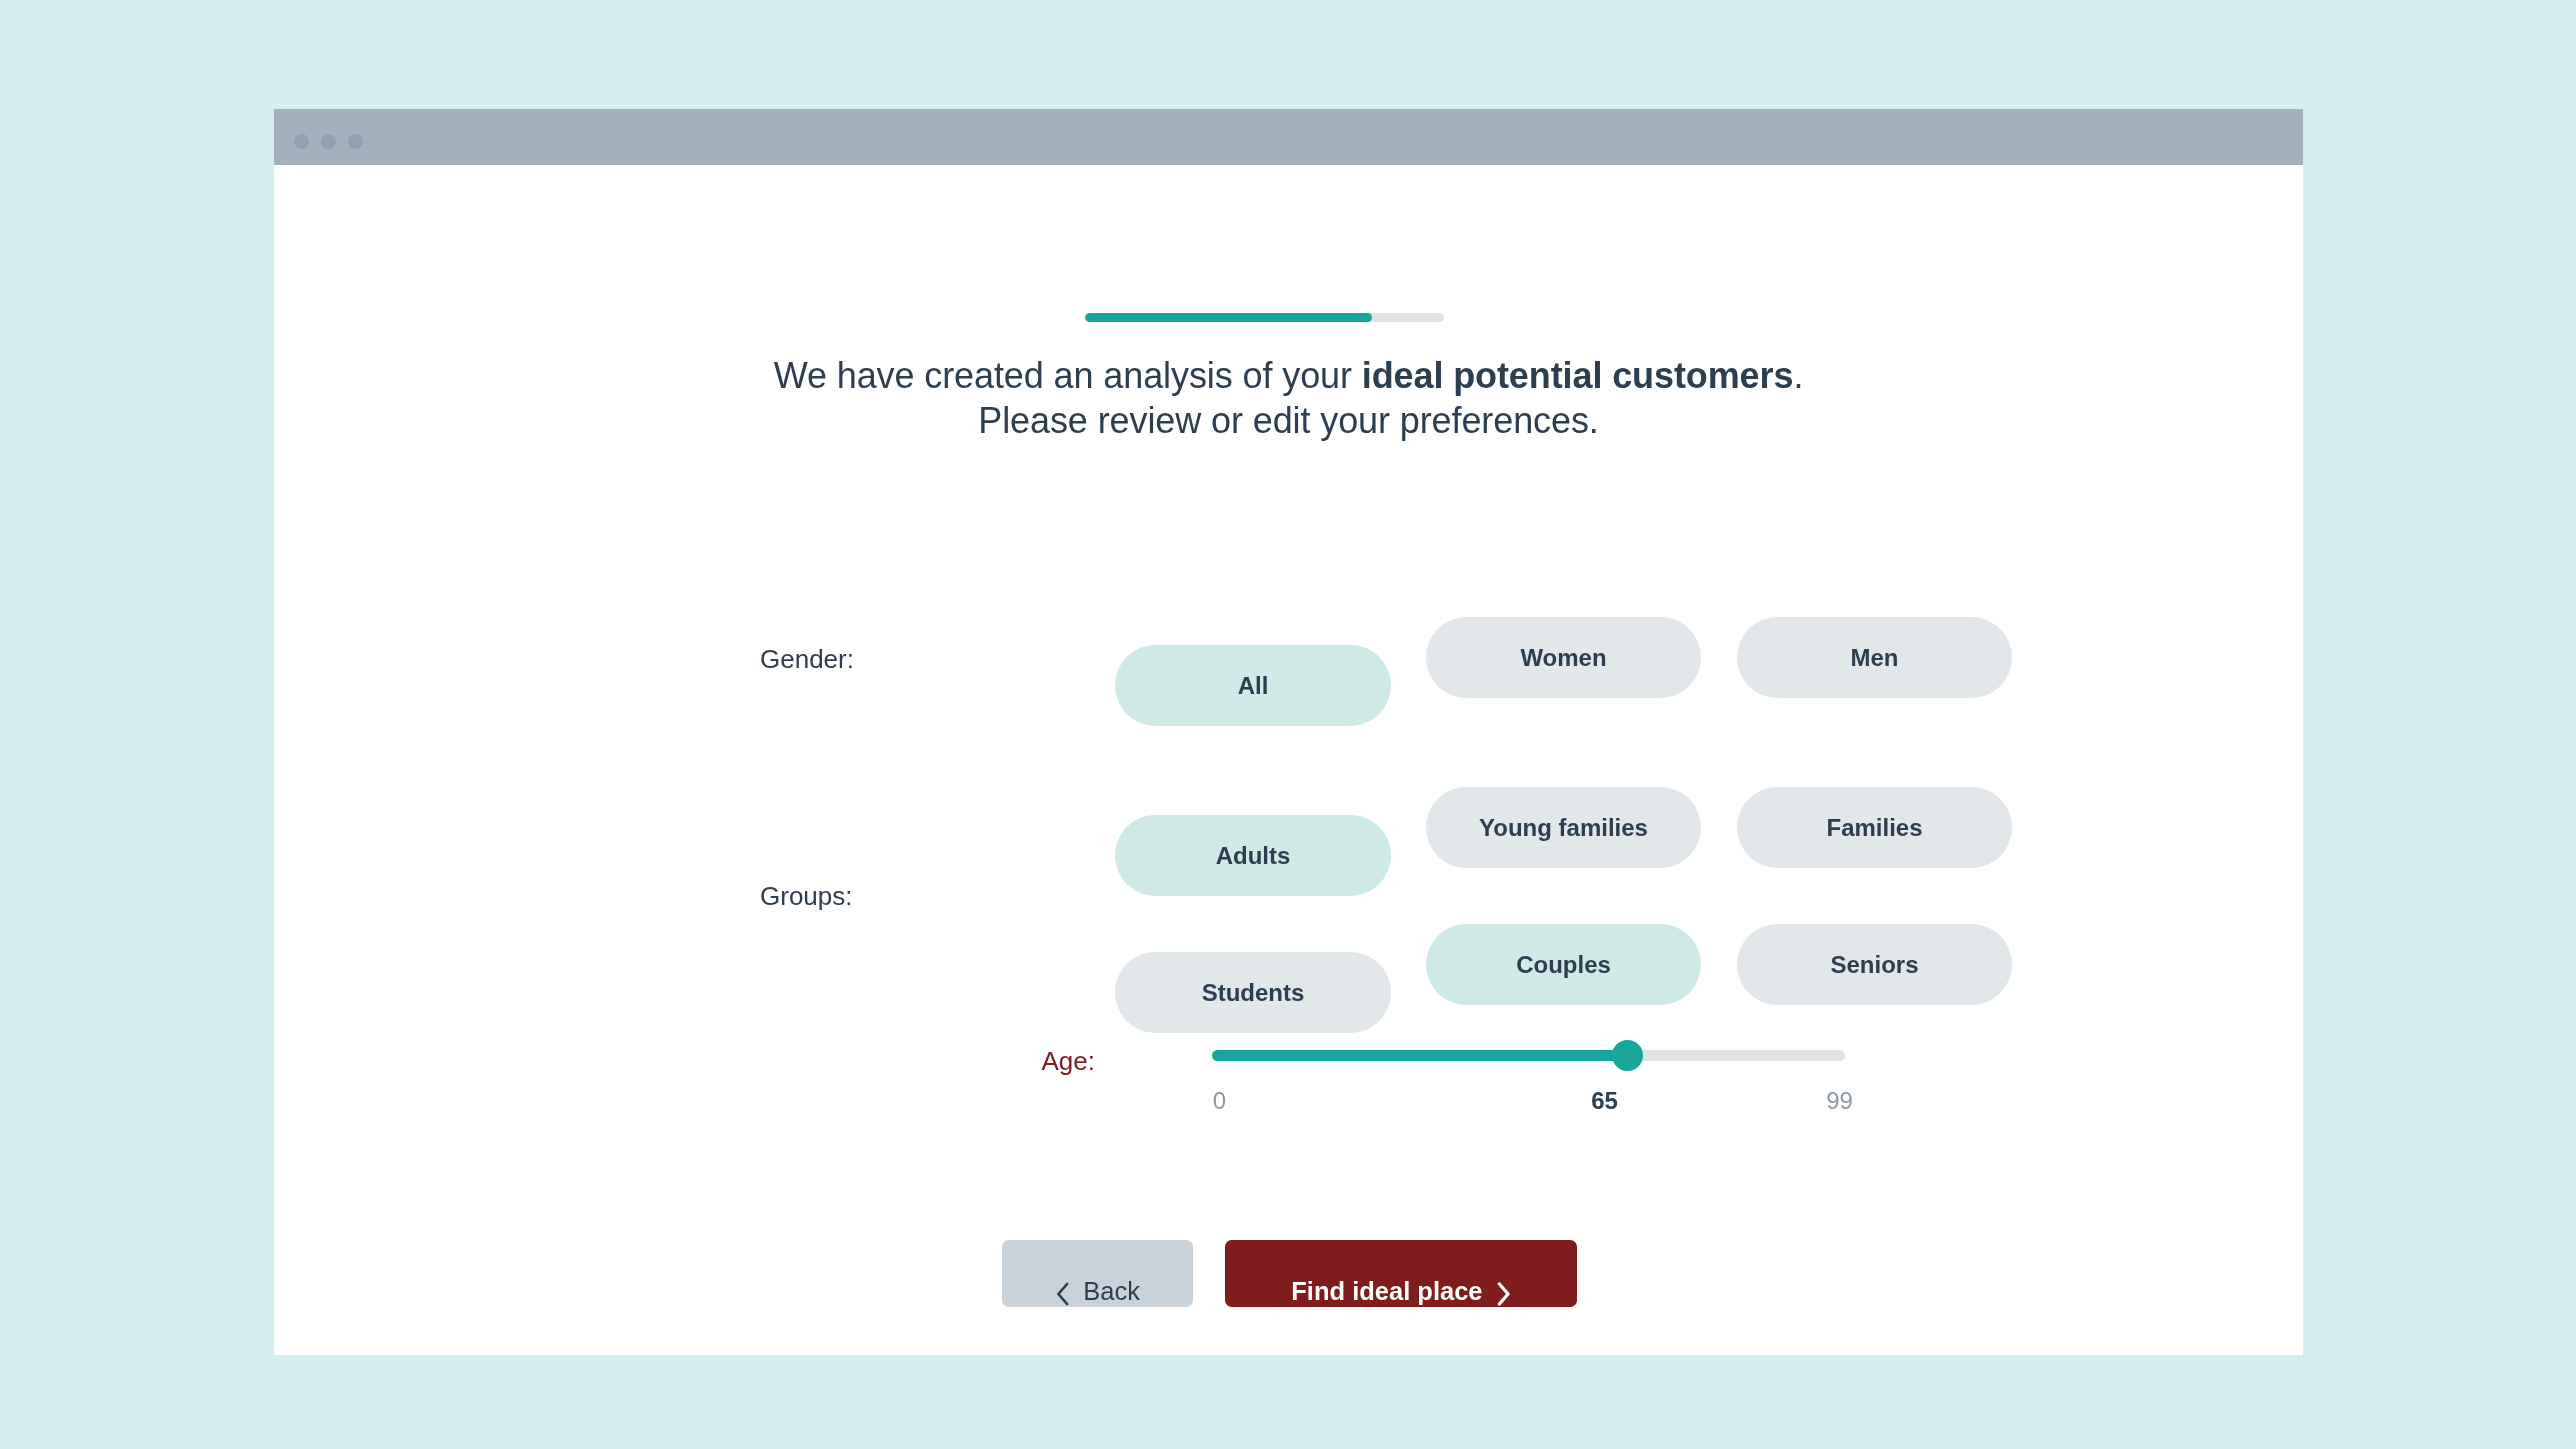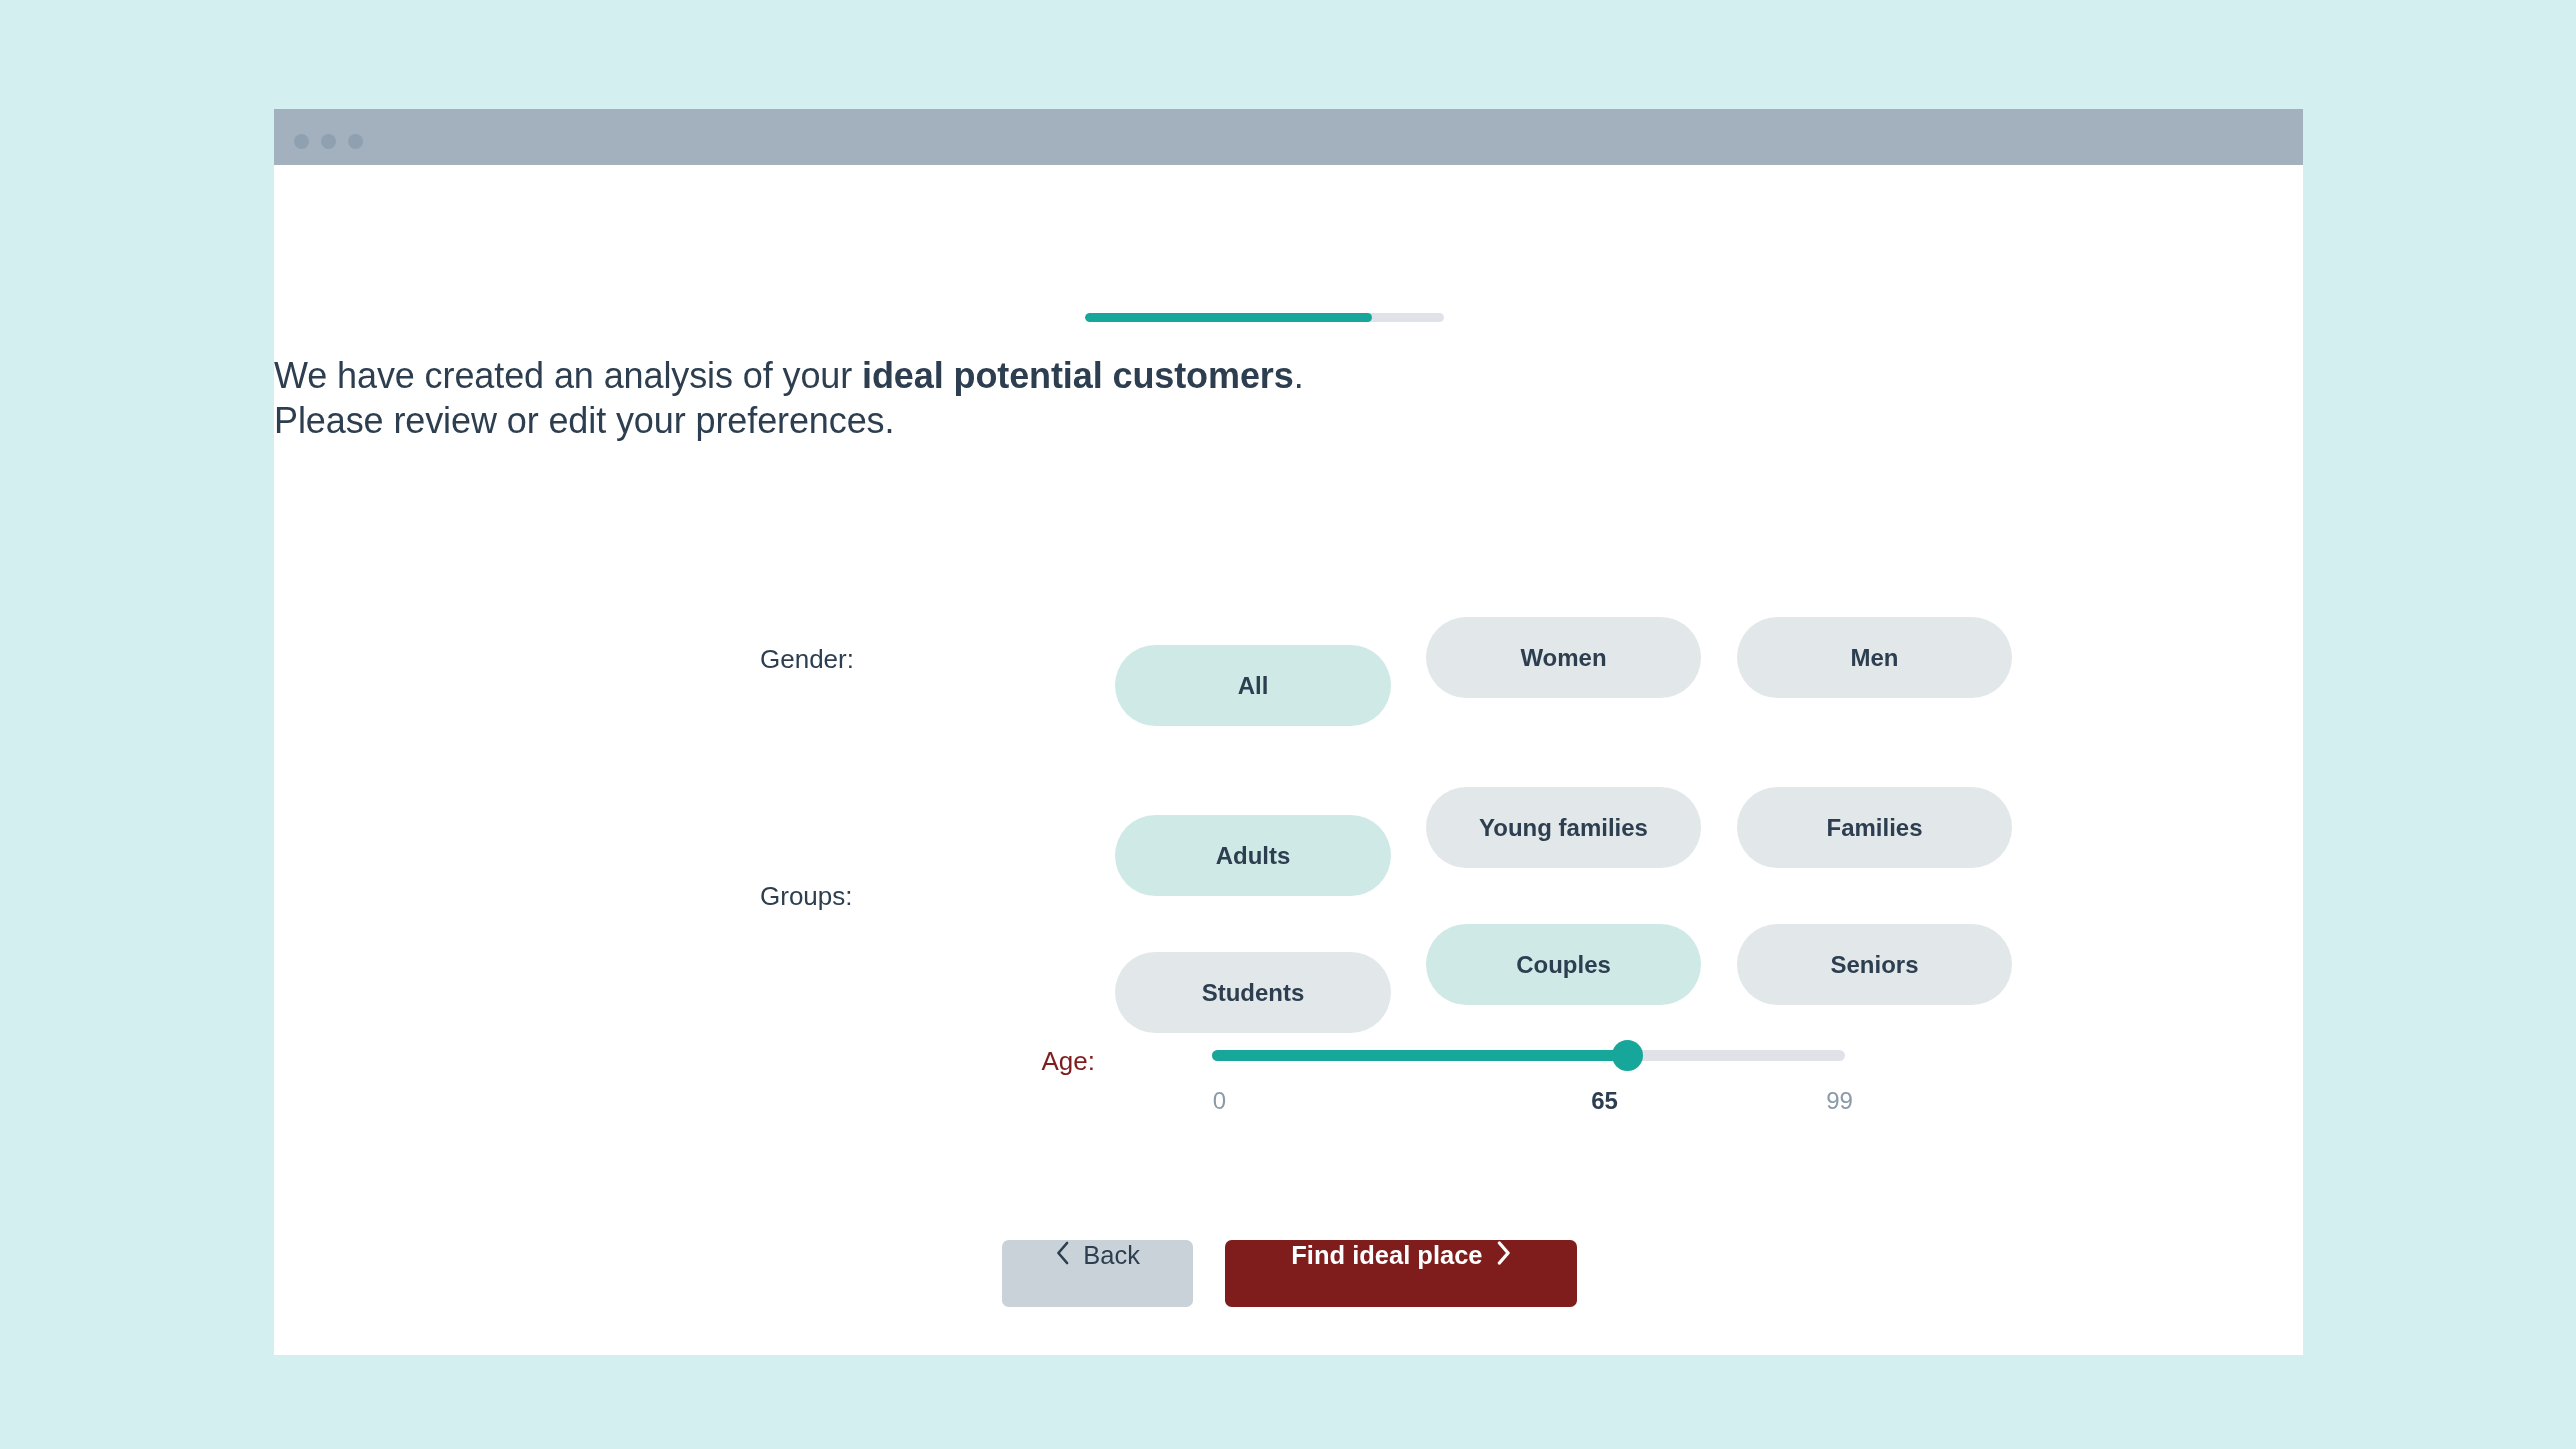--- a/index.html
+++ b/index.html
@@ -70,21 +70,21 @@
     background: #17a79a;
     border-radius: 4.7px;
   }
 
   
   #headline {
     position: absolute;
     left: 0;
     top: 188px;
     width: 100%;
-    text-align: left;
+    text-align: center;
     color: #2c3e4f;
     font-size: 36px;
     line-height: 1.25;
     font-weight: 400;
     letter-spacing: -0.1px;
   }
   #headline b { font-weight: 700; }
 
   
   .row-label {
@@ -178,21 +178,21 @@
     font-weight: 700;
   }
   #tick-max { left: 1525px; }
 
   
   .footer-btn {
     position: absolute;
     height: 67px;
     border-radius: 6.7px;
     display: flex;
-    align-items: flex-start;
+    align-items: flex-end;
     justify-content: center;
     gap: 13.4px;
     font-family: "Liberation Sans", sans-serif;
     font-size: 25.5px;
     border: none;
     cursor: pointer;
     box-sizing: border-box;
   }
   #btn-back {
     left: 728px;

